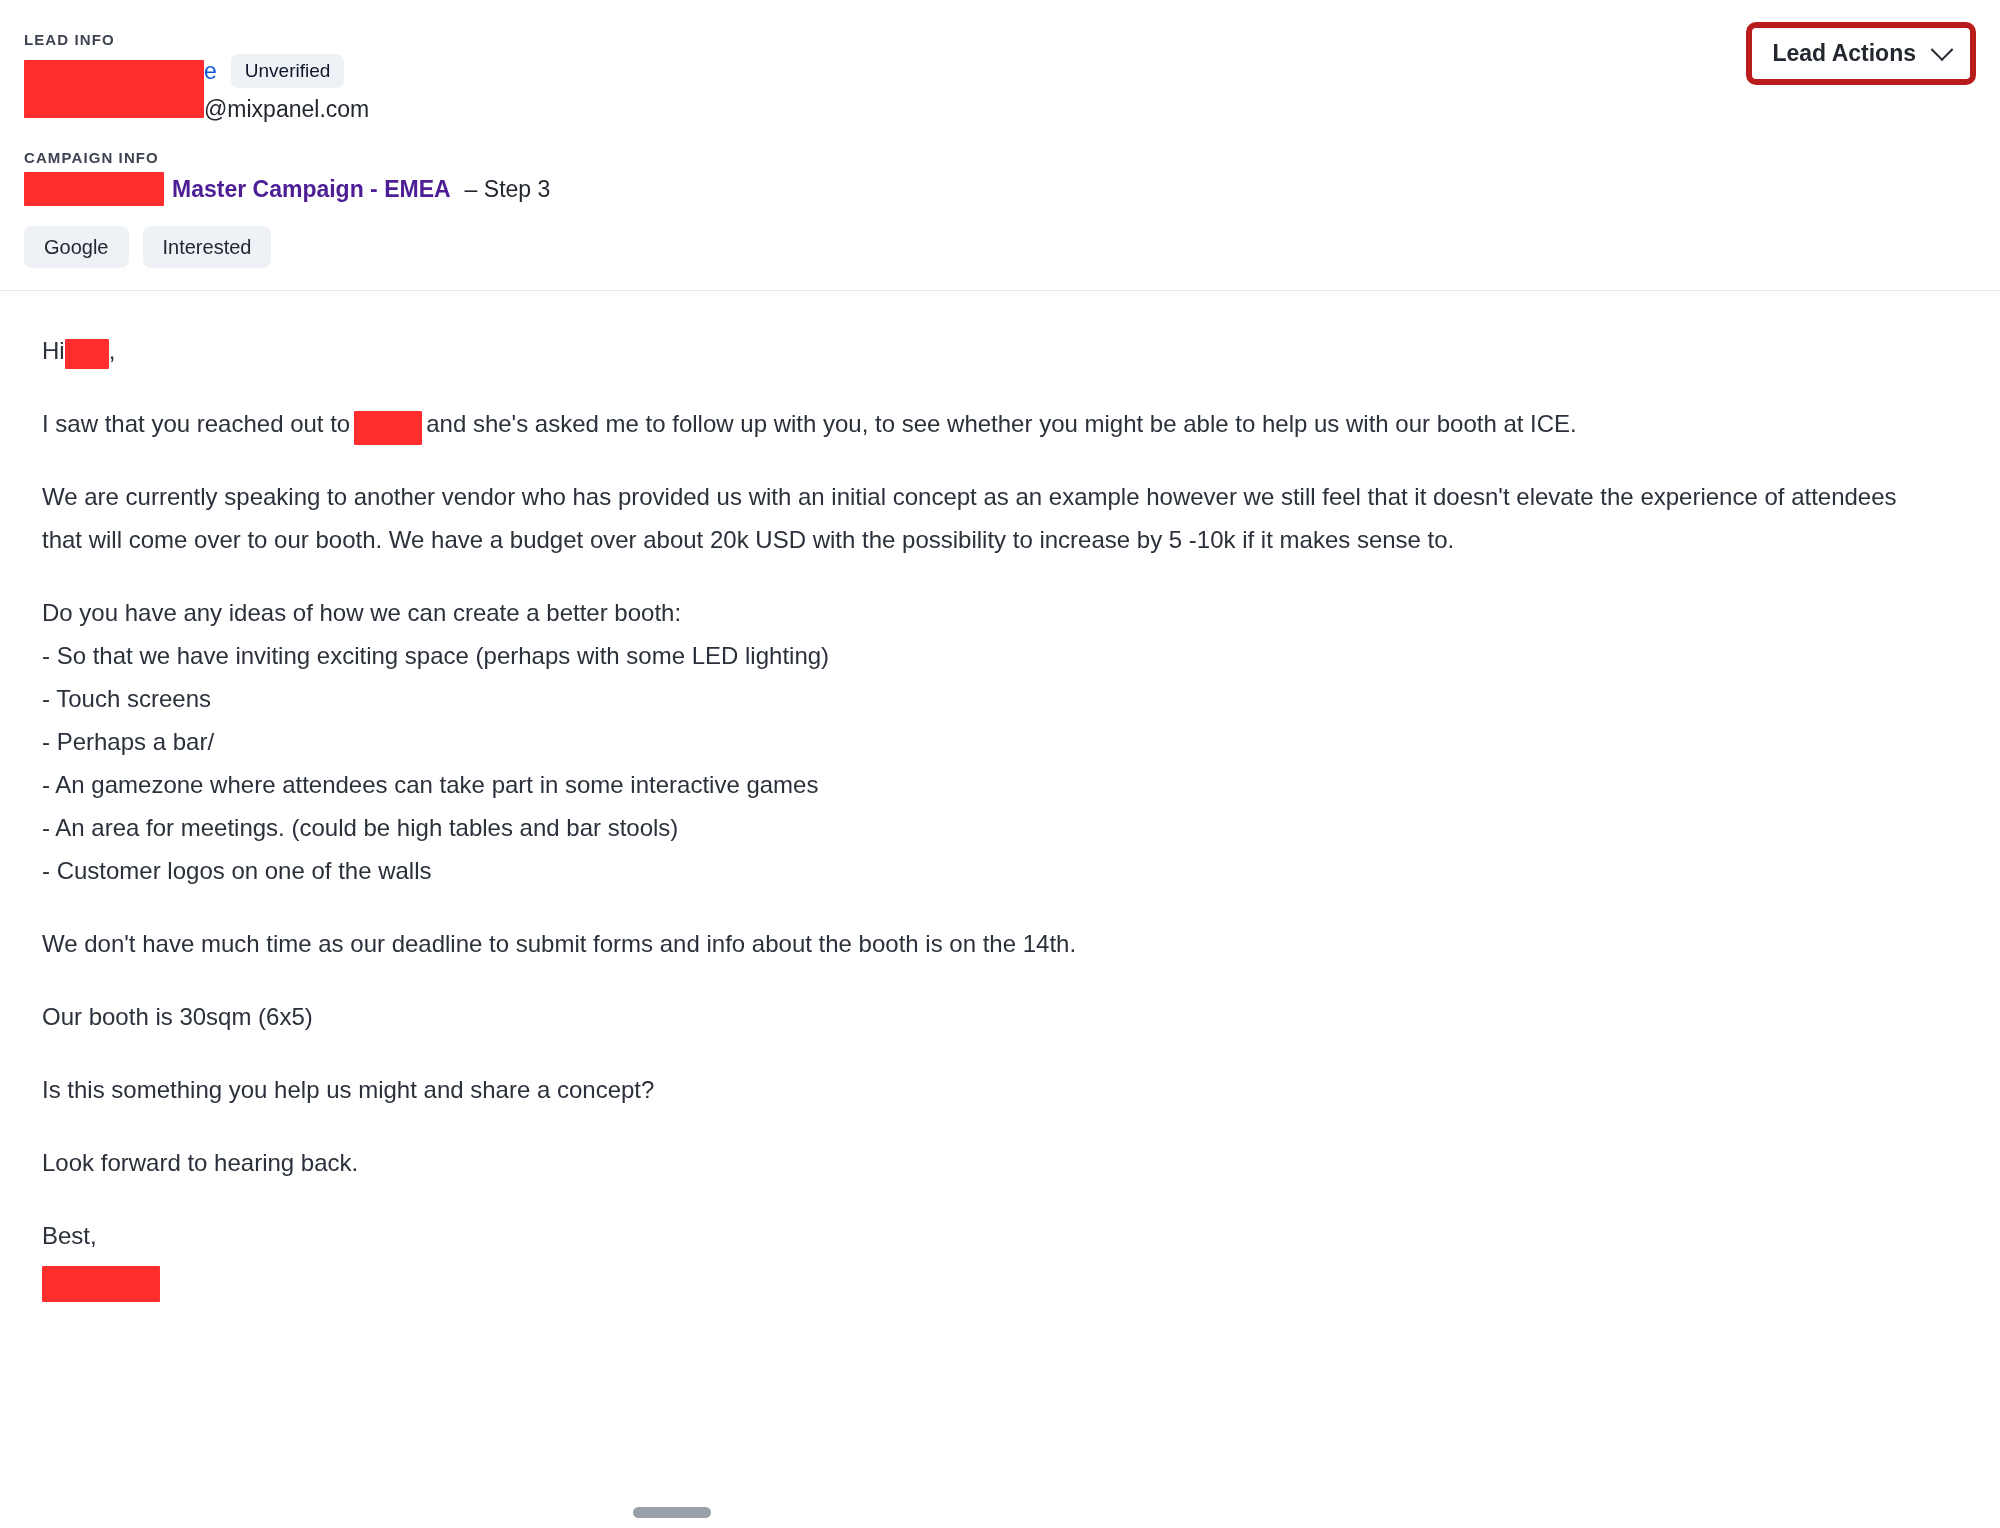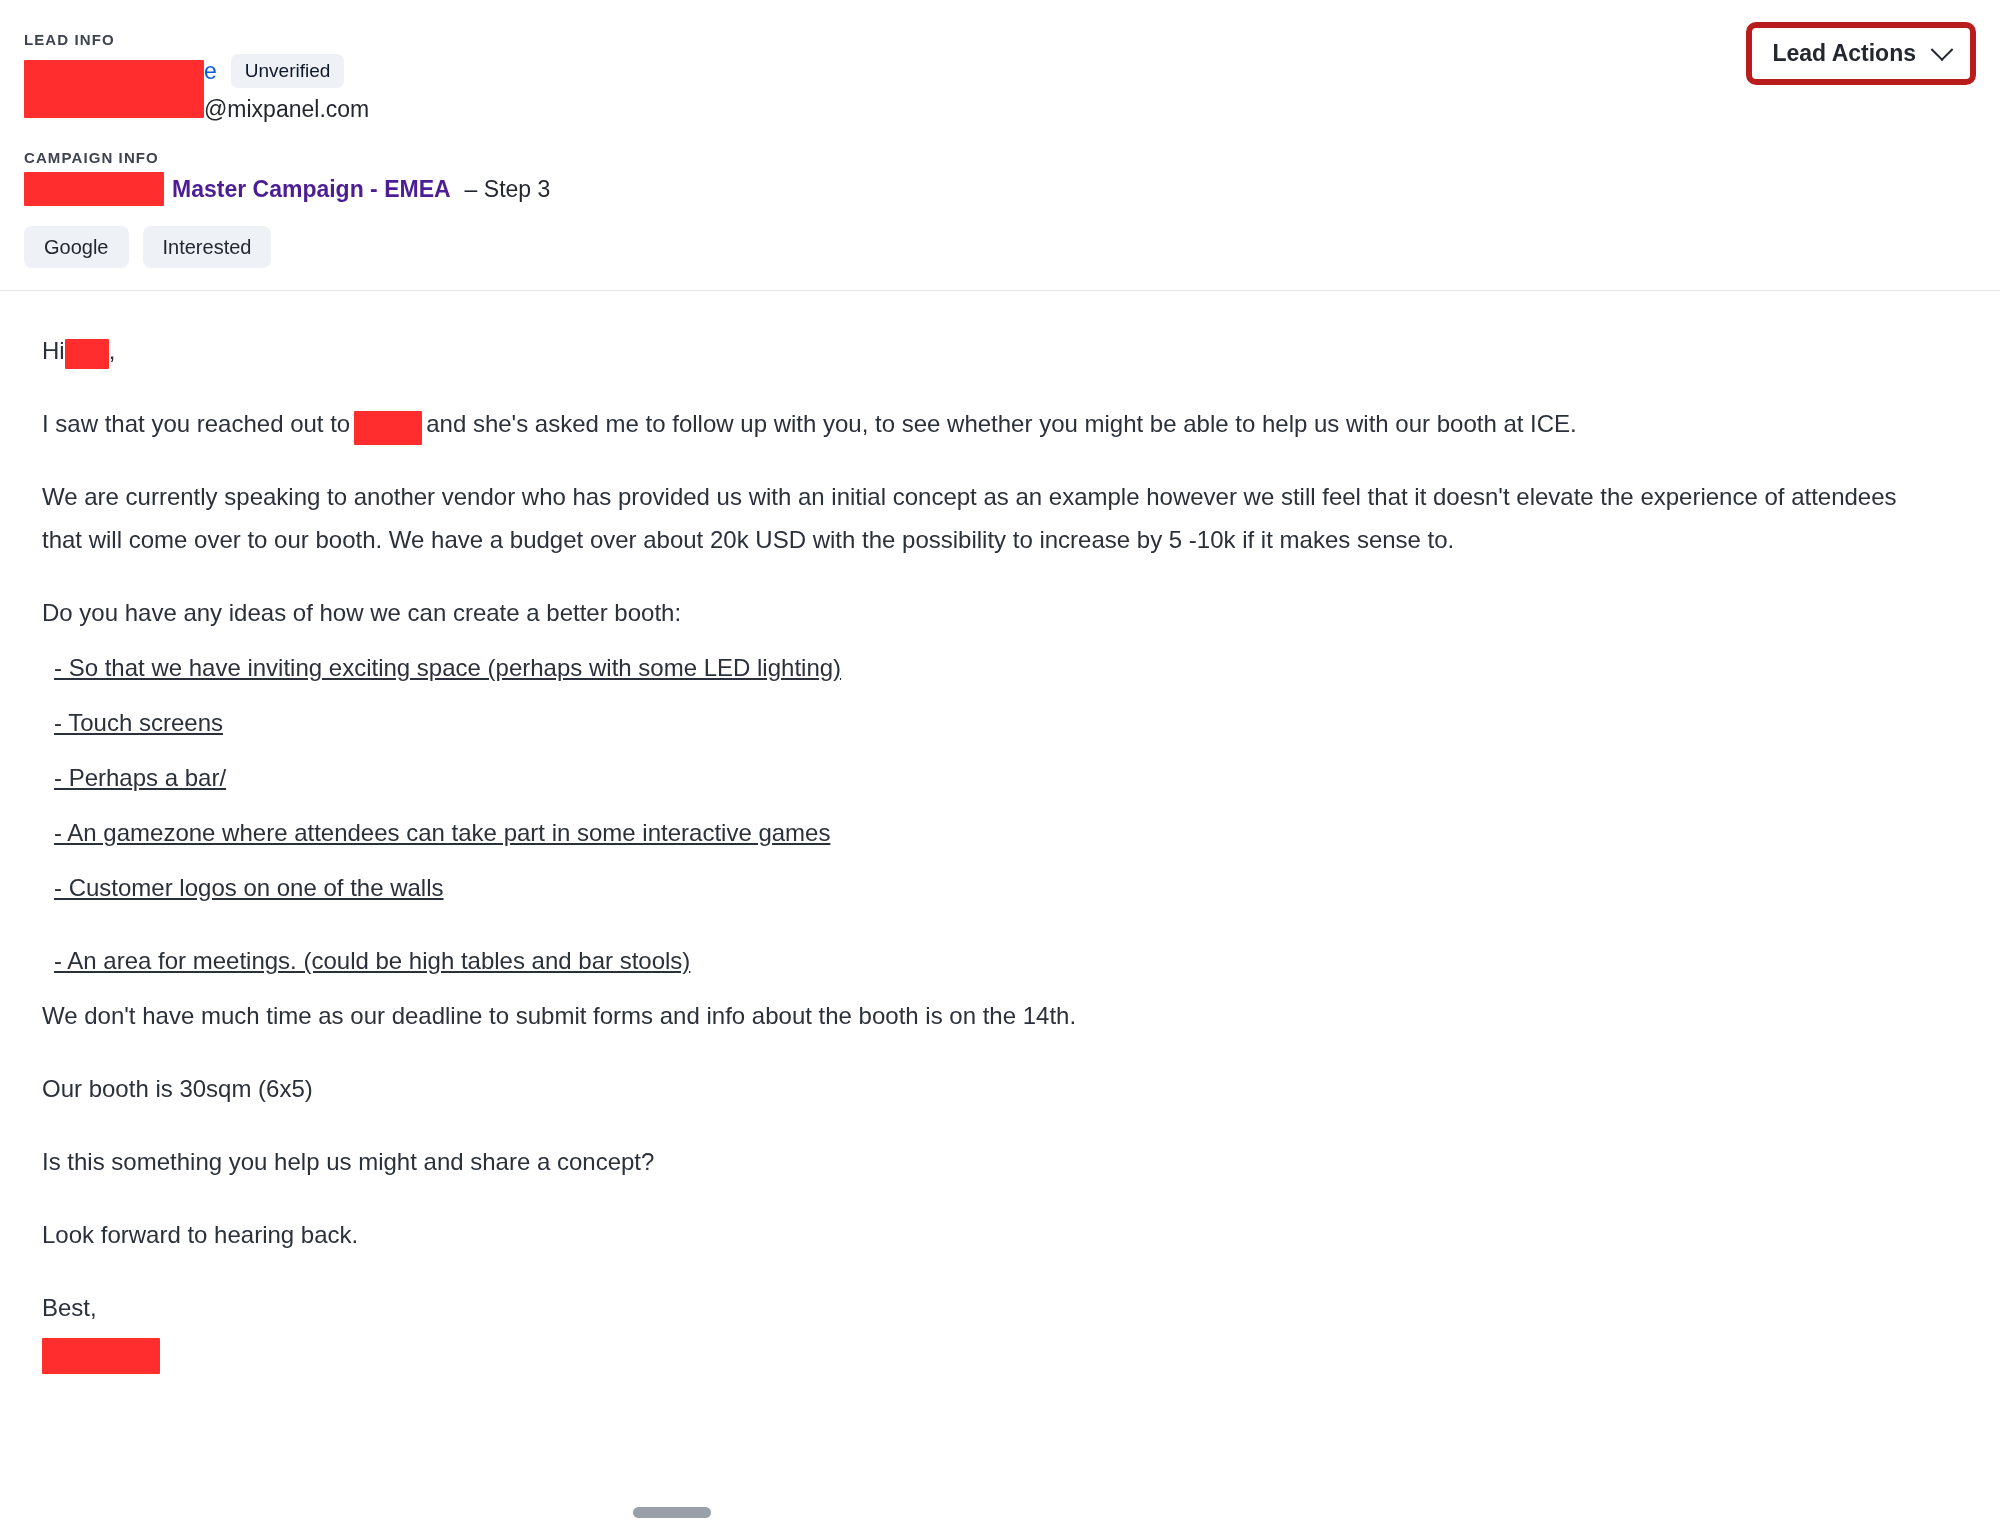--- a/index.html
+++ b/index.html
@@ -153,21 +153,21 @@
   .inline-redact-sm {
     width: 44px;
     height: 30px;
     margin: 0 0px -3px 0px;
   }
   .inline-redact-md {
     width: 68px;
     height: 34px;
     margin: 0 4px -5px 4px;
   }
-  .list-line { margin: 12px; text-decoration: underline; }
+  .list-line { margin: 0; }
   .sig-redact {
     width: 118px;
     height: 36px;
     margin-top: 6px;
   }
 
   .scroll-handle {
     position: absolute;
     left: 633px;
     bottom: 10px;
@@ -223,22 +223,22 @@
     <span>I saw that you reached out to</span><span class="redact inline-redact-md"></span><span>and she's asked me to follow up with you, to see whether you might be able to help us with our booth at ICE.</span>
   </p>
 
   <p class="para">We are currently speaking to another vendor who has provided us with an initial concept as an example however we still feel that it doesn't elevate the experience of attendees that will come over to our booth. We have a budget over about 20k USD with the possibility to increase by 5 -10k if it makes sense to.</p>
 
   <p class="para tight">Do you have any ideas of how we can create a better booth:</p>
   <p class="list-line">- So that we have inviting exciting space (perhaps with some LED lighting)</p>
   <p class="list-line">- Touch screens</p>
   <p class="list-line">- Perhaps a bar/</p>
   <p class="list-line">- An gamezone where attendees can take part in some interactive games</p>
+  <p class="list-line">- An area for meetings. (could be high tables and bar stools)</p>
   <p class="list-line" style="margin-bottom:30px;">- Customer logos on one of the walls</p>
-  <p class="list-line">- An area for meetings. (could be high tables and bar stools)</p>
 
   <p class="para">We don't have much time as our deadline to submit forms and info about the booth is on the 14th.</p>
   <p class="para">Our booth is 30sqm (6x5)</p>
   <p class="para">Is this something you help us might and share a concept?</p>
   <p class="para">Look forward to hearing back.</p>
   <p class="para tight">Best,</p>
   <span class="redact sig-redact"></span>
 </div>
 
 <div class="scroll-handle"></div>

